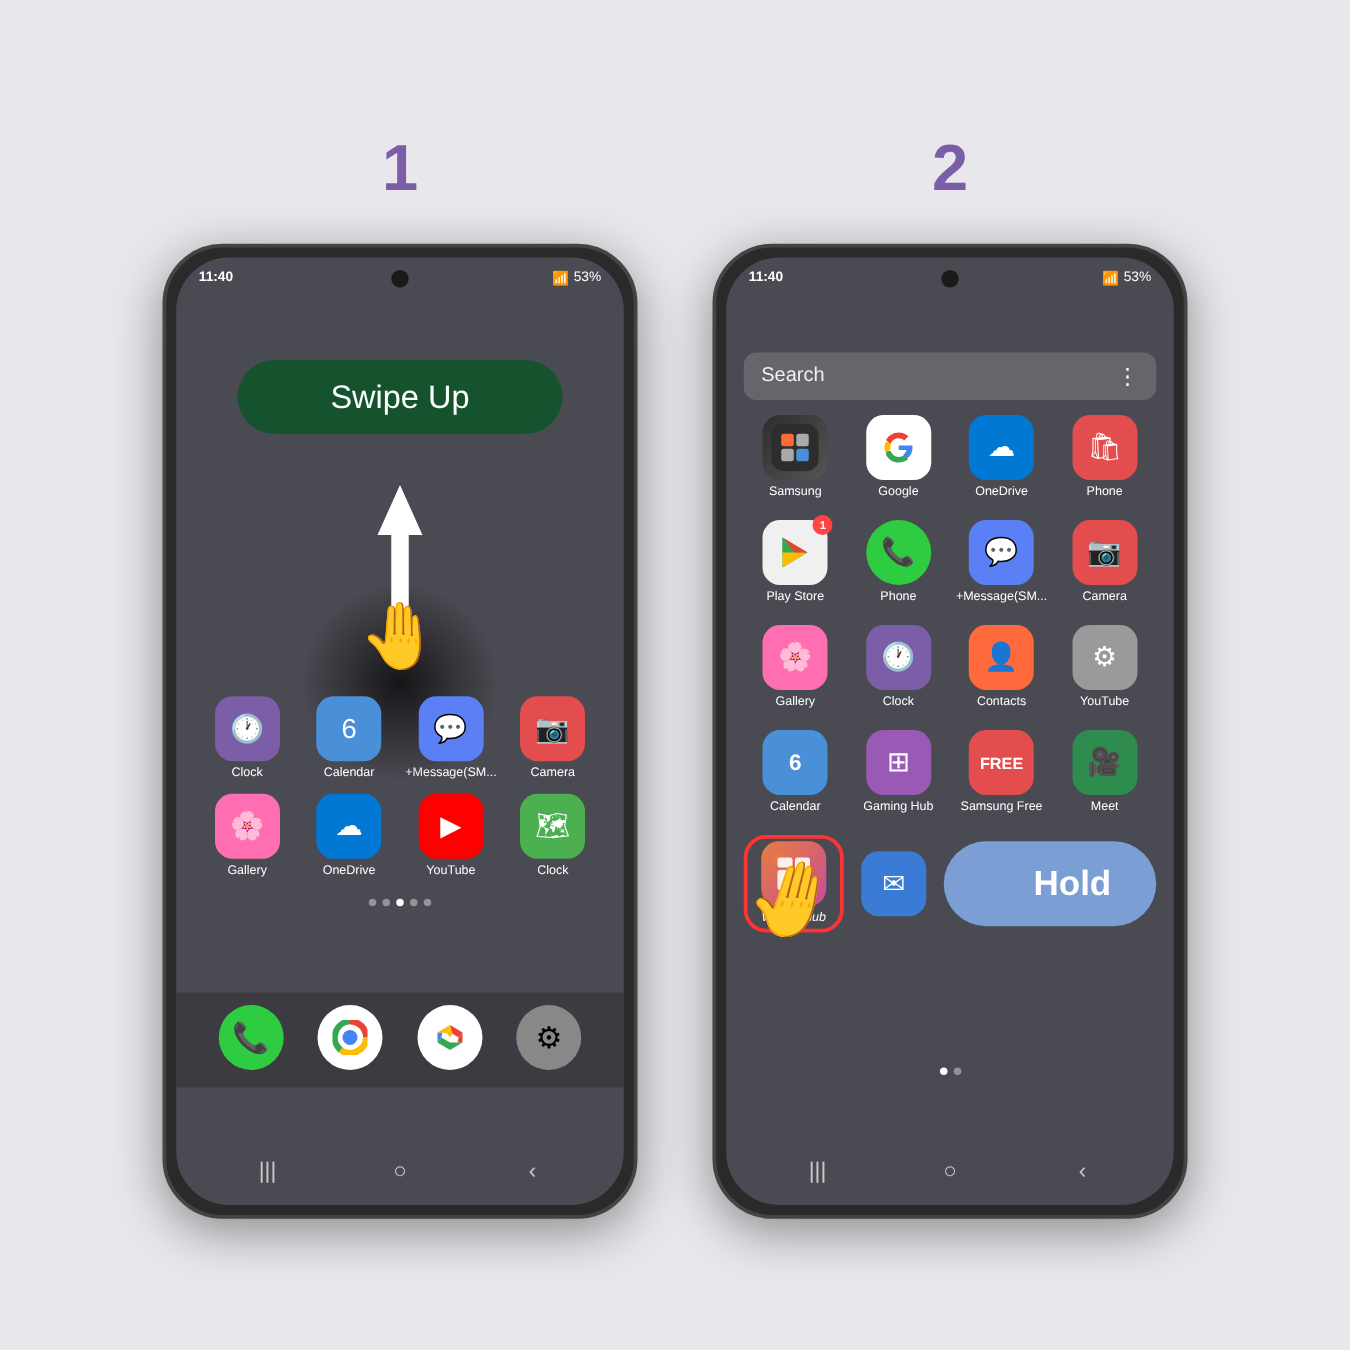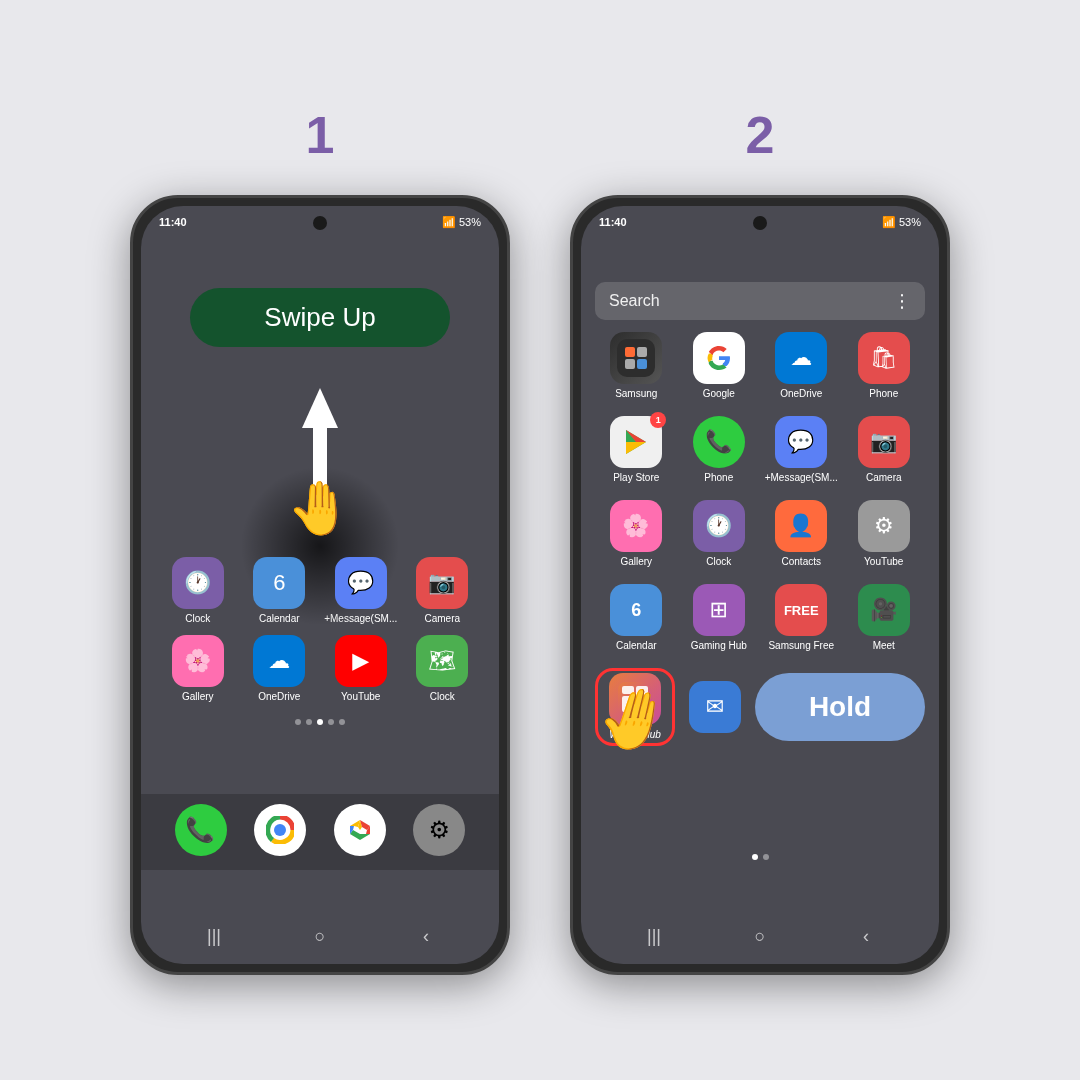--- a/index.html
+++ b/index.html
@@ -261,21 +261,21 @@
     }
     
     .hold-btn {
       background: #7b9fd4;
       border-radius: 40px;
       padding: 18px 36px;
       color: white;
       font-size: 28px;
       font-weight: bold;
       flex: 1;
-      text-align: center;
+      text-align: right;
       margin-left: 10px;
     }
     
     .red-outline {
       border: 3px solid #ff3333;
       border-radius: 18px;
       padding: 2px;
     }
     
     .hand-hold {

